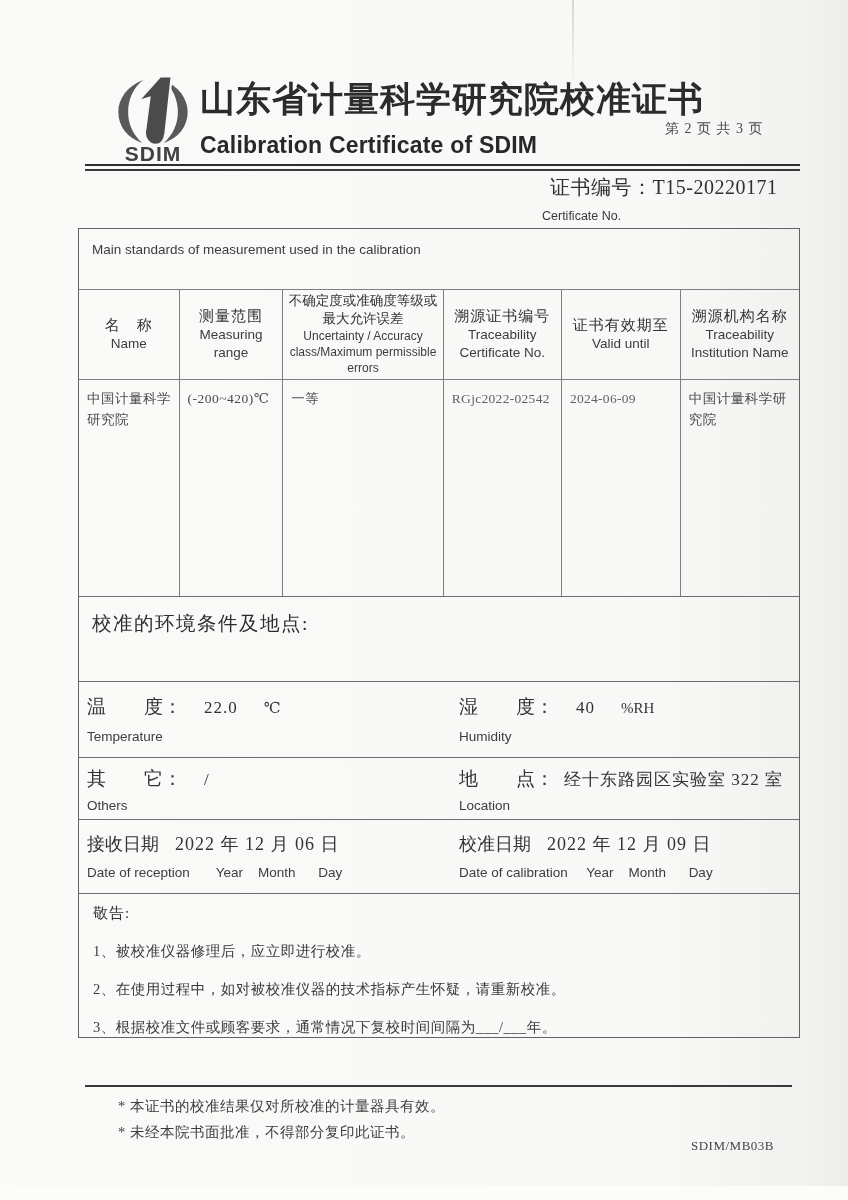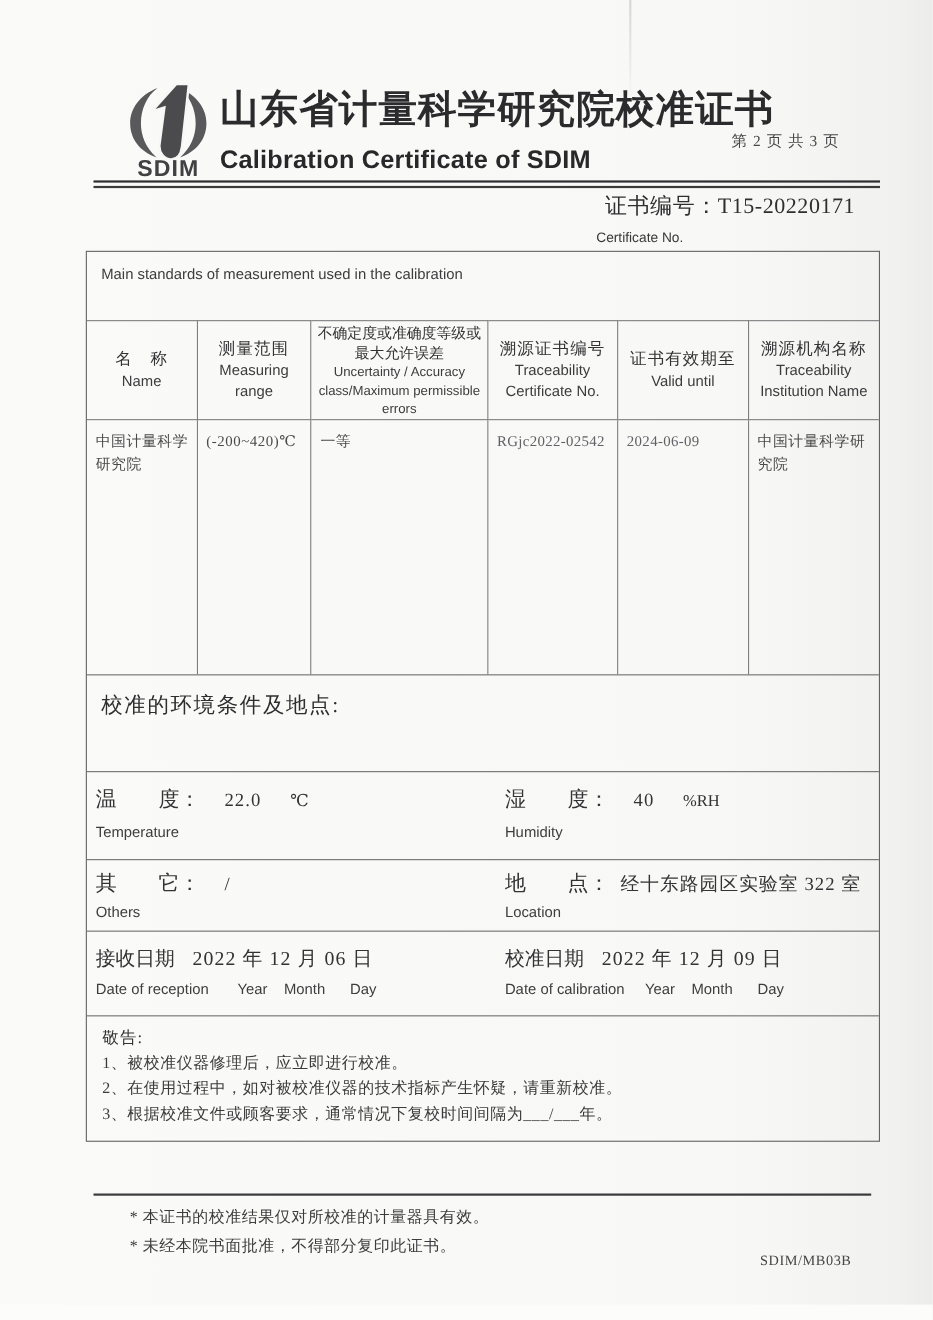--- a/index.html
+++ b/index.html
@@ -135,21 +135,21 @@
   .dline .dval { margin-left: 16px; letter-spacing: 1px; }
 
   
   .notice { flex: 1; border-top: 1.5px solid #6e6e70; padding: 10px 14px 0 14px; }
   .notice-title {
     font-family: "Liberation Serif", "DejaVu Serif", serif;
     font-size: 15px; color: #333335; letter-spacing: 1px;
   }
   .notice-item {
     font-family: "Liberation Serif", "DejaVu Serif", serif;
-    font-size: 14.5px; color: #3b3b3d; margin-top: 4px; letter-spacing: .5px;
+    font-size: 14.5px; color: #3b3b3d; margin-top: 19px; letter-spacing: .5px;
   }
 
   
   .foot-rule {
     position: absolute; left: 85px; top: 1085px; width: 707px;
     border-top: 2.5px solid #3a3a3c;
   }
   .footnotes {
     position: absolute; left: 118px; top: 1097px;
     font-family: "Liberation Serif", "DejaVu Serif", serif;

